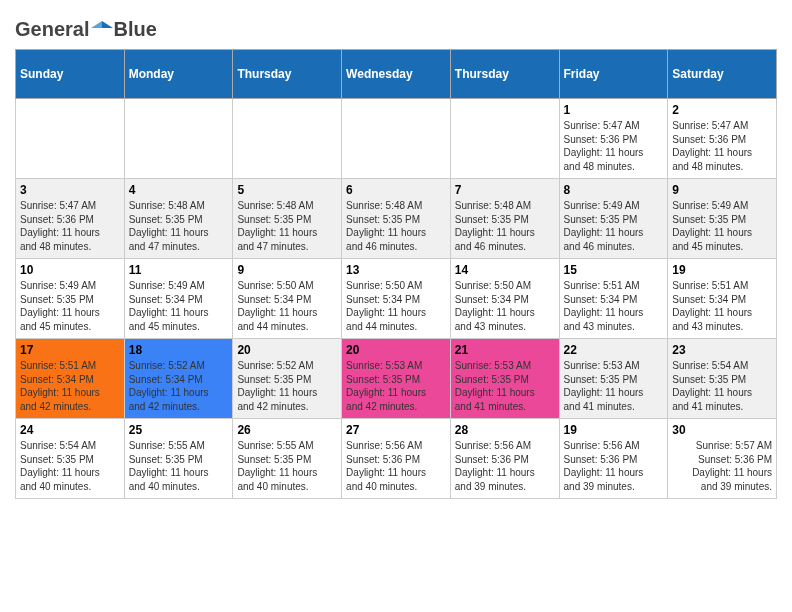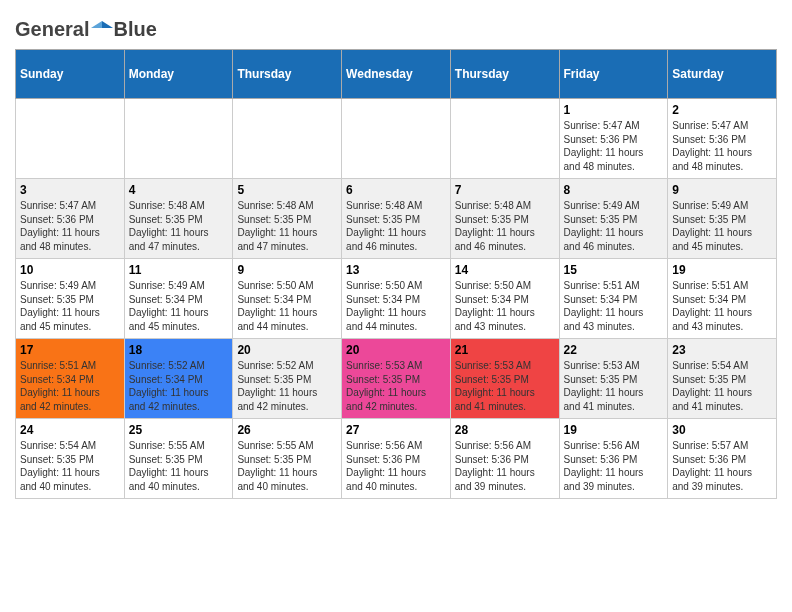--- a/index.html
+++ b/index.html
@@ -258,21 +258,21 @@
 Daylight: 11 hours
 and 42 minutes.</div>
         </td>
         <td style="background: #ec4899;">
           <div class="day-num">20</div>
           <div class="day-detail" style="white-space: pre-line;">Sunrise: 5:53 AM
 Sunset: 5:35 PM
 Daylight: 11 hours
 and 42 minutes.</div>
         </td>
-        <td style="background: #ef4444;">
+        <td style="background: #ec4899;">
           <div class="day-num">21</div>
           <div class="day-detail" style="white-space: pre-line;">Sunrise: 5:53 AM
 Sunset: 5:35 PM
 Daylight: 11 hours
 and 41 minutes.</div>
         </td>
         <td style="background: rgb(240, 240, 240);">
           <div class="day-num">22</div>
           <div class="day-detail" style="white-space: pre-line;">Sunrise: 5:53 AM
 Sunset: 5:35 PM
@@ -325,20 +325,20 @@
         </td>
         <td>
           <div class="day-num">19</div>
           <div class="day-detail" style="white-space: pre-line;">Sunrise: 5:56 AM
 Sunset: 5:36 PM
 Daylight: 11 hours
 and 39 minutes.</div>
         </td>
         <td>
           <div class="day-num">30</div>
-          <div class="day-detail" style="white-space: pre-line;">Sunrise: 5:57 AM
+          <div class="day-detail" style="white-space: pre-line; text-align: right;">Sunrise: 5:57 AM
 Sunset: 5:36 PM
 Daylight: 11 hours
 and 39 minutes.</div>
         </td>
       </tr>
     </tbody>
 </table>
 
 </body></html>

